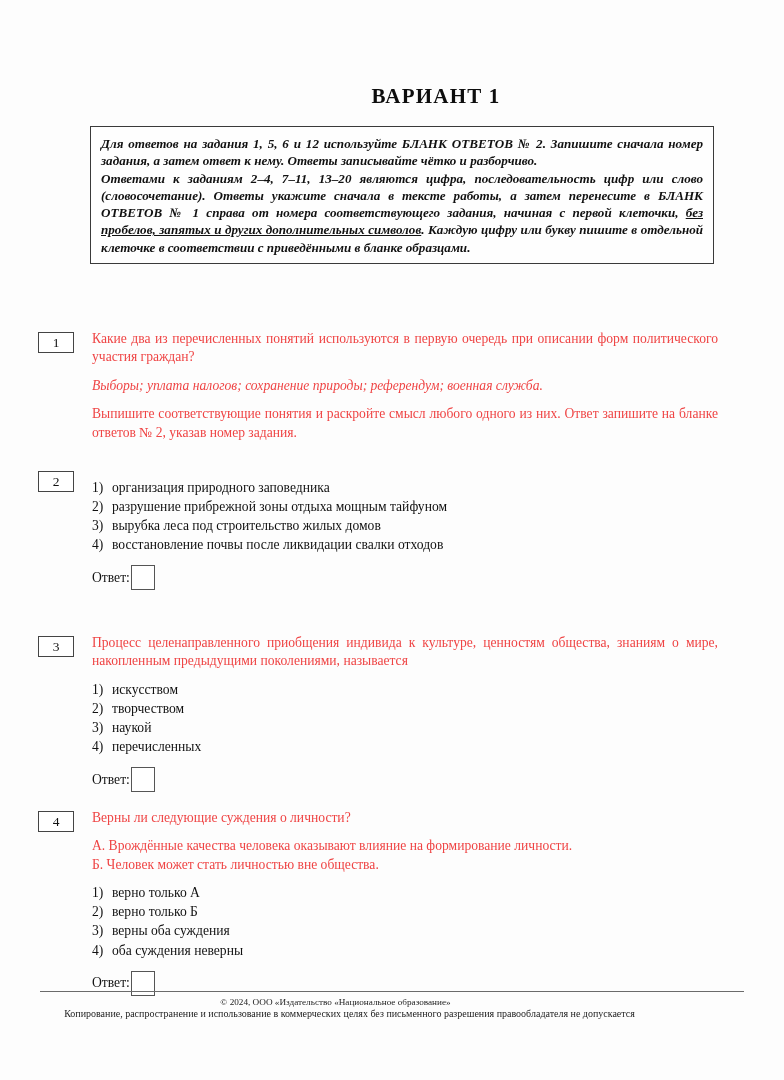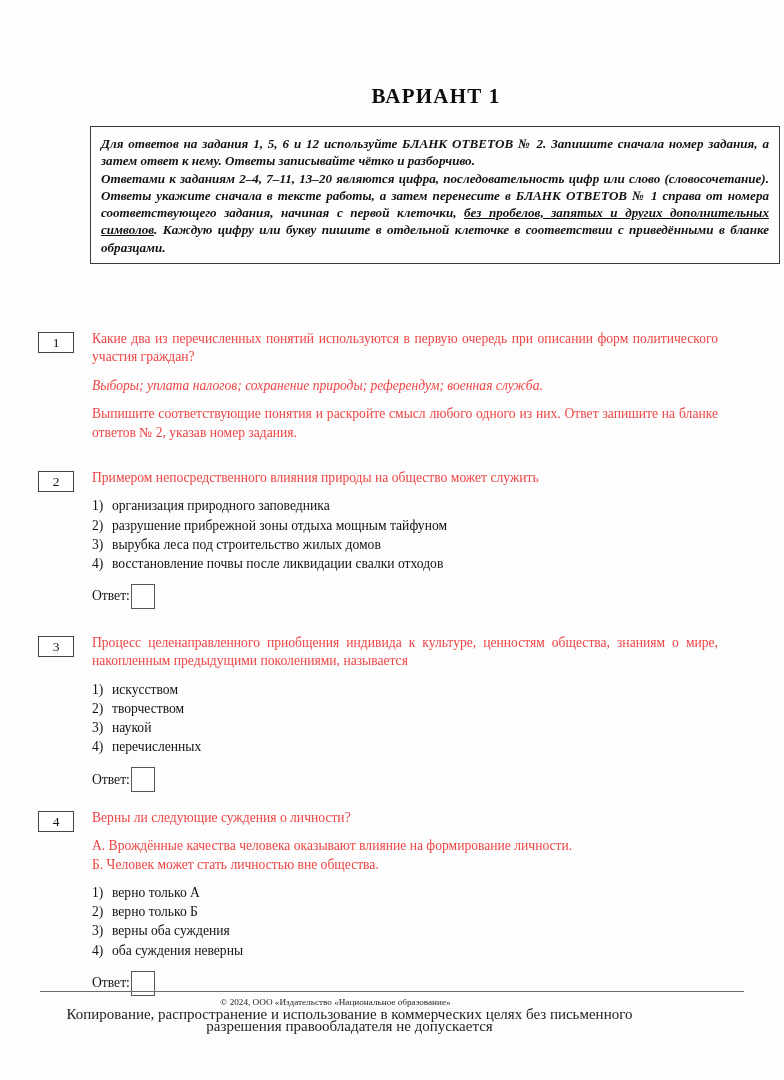--- a/index.html
+++ b/index.html
@@ -36,21 +36,21 @@
     letter-spacing: 1.2px;
     color: #0d0d0d;
     margin-left: 44px;
   }
 
   
   .instruction-box {
     position: absolute;
     left: 90px;
     top: 126px;
-    width: 690px;
+    width: 624px;
     border: 1.6px solid #3a3a3a;
     box-sizing: border-box;
     padding: 8px 10px 7px 10px;
     background: #fefefe;
   }
   .instruction-box p {
     margin: 0;
     font-style: italic;
     font-weight: bold;
     font-size: 13.1px;
@@ -152,21 +152,21 @@
     top: 996px;
     width: 671px;
     text-align: center;
   }
   .footer .line1 {
     font-size: 9.2px;
     line-height: 12px;
     color: #222222;
   }
   .footer .line2 {
-    font-size: 15px;
+    font-size: 10px;
     line-height: 12px;
     color: #222222;
     margin-left: 28px;
   }
 </style>
 </head>
 <body>
 
 <div class="page">
 
@@ -188,21 +188,20 @@
       <div class="gap-sm"></div>
       <p class="qtext italic">Выборы; уплата налогов; сохранение природы; референдум; военная служба.</p>
       <div class="gap-sm"></div>
       <p class="qtext">Выпишите соответствующие понятия и раскройте смысл любого одного из них. Ответ запишите на бланке ответов № 2, указав номер задания.</p>
     </div>
   </div>
 
   <div class="question" style="top:469px;">
     <div class="qnum">2</div>
     <div class="qbody">
-      <p class="qtext">Примером непосредственного влияния природы на общество может служить</p>
       <ul class="options">
         <li><span class="marker">1)</span><span>организация природного заповедника</span></li>
         <li><span class="marker">2)</span><span>разрушение прибрежной зоны отдыха мощным тайфуном</span></li>
         <li><span class="marker">3)</span><span>вырубка леса под строительство жилых домов</span></li>
         <li><span class="marker">4)</span><span>восстановление почвы после ликвидации свалки отходов</span></li>
       </ul>
       <div class="answer-row">
         <span class="answer-label">Ответ:</span>
         <span class="answer-box"></span>
       </div>

